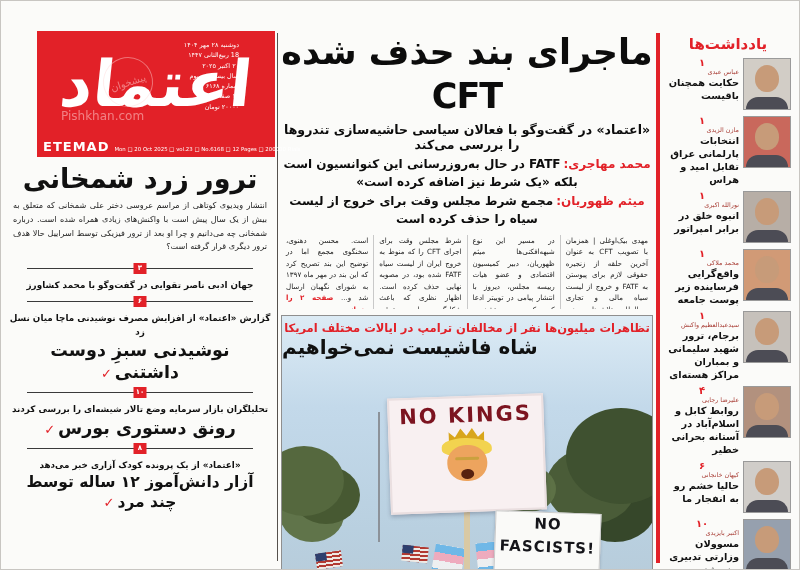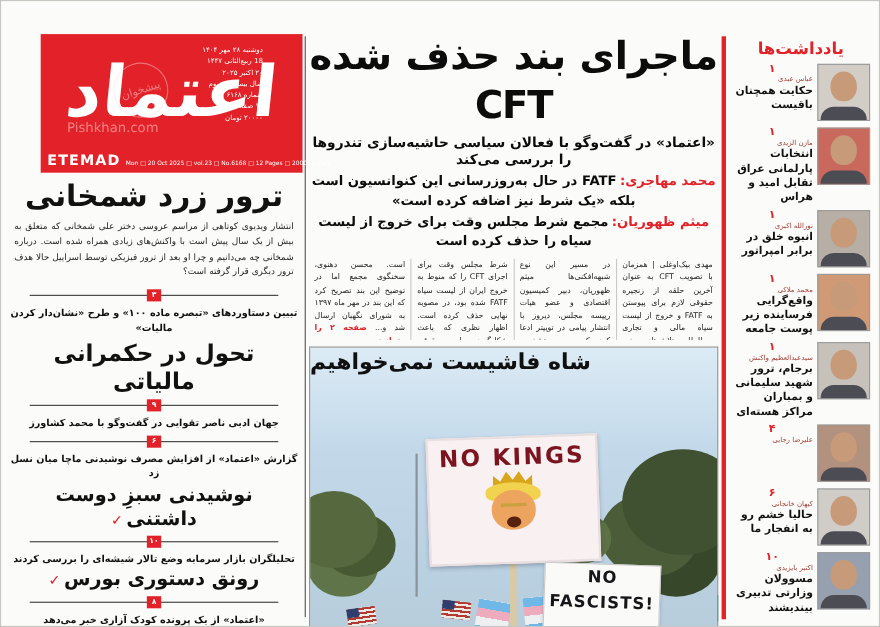--- a/index.html
+++ b/index.html
@@ -126,27 +126,20 @@
 
   <div class="left-col" id="left-col">
       <div class="story">
         <div class="hl hl-xl">ترور زرد شمخانی</div>
         <div class="body">انتشار ویدیوی کوتاهی از مراسم عروسی دختر علی شمخانی که متعلق به بیش از یک سال پیش است با واکنش‌های زیادی همراه شده است. درباره شمخانی چه می‌دانیم و چرا او بعد از ترور فیزیکی توسط اسراییل حالا هدف ترور دیگری قرار گرفته است؟</div>
         <div class="rule">
           <span class="sq">۳</span>
         </div>
       </div>
       <div class="story">
-        <div class="kicker">تبیین دستاوردهای «تبصره ماده ۱۰۰» و طرح «نشان‌دار کردن مالیات»</div>
-        <div class="hl hl-lg">تحول در حکمرانی مالیاتی</div>
-        <div class="rule">
-          <span class="sq">۹</span>
-        </div>
-      </div>
-      <div class="story">
         <div class="kicker">جهان ادبی ناصر تقوایی در گفت‌وگو با محمد کشاورز</div>
         <div class="rule">
           <span class="sq">۶</span>
         </div>
       </div>
       <div class="story">
         <div class="kicker">گزارش «اعتماد» از افزایش مصرف نوشیدنی ماچا میان نسل زد</div>
         <div class="hl hl-md">نوشیدنی سبزِ دوست داشتنی<span class="chk">✓</span></div>
         <div class="rule">
           <span class="sq">۱۰</span>
@@ -204,20 +197,21 @@
             <div class="mouth"></div>
           </div>
         </div>
         <div class="sign2" id="sign2">
             <div class="l">NO</div>
             <div class="l">FASCISTS!</div>
           </div>
         <div class="yellow-person"></div>
 
       </div>
+      <div class="ph-kicker">تظاهرات میلیون‌ها نفر از مخالفان ترامپ در ایالات مختلف امریکا</div>
       <div class="ph-hl">شاه فاشیست نمی‌خواهیم</div>
     </div>
   </div>
 
   <div class="notes-col">
     <div class="notes-title">یادداشت‌ها</div>
     <div id="notes-list">
         <div class="note">
           <div class="n-photo" style="background: rgb(210, 205, 198);">
             <div class="n-head"></div>
@@ -274,20 +268,21 @@
           </div>
         </div>
         <div class="note">
           <div class="n-photo" style="background: rgb(178, 145, 126);">
             <div class="n-head"></div>
             <div class="n-body"></div>
           </div>
           <div class="n-text">
             <div class="n-num">۴</div>
             <div class="n-author">علیرضا رجایی</div>
+            <div class="n-title">روابط کابل و اسلام‌آباد در آستانه بحرانی خطیر</div>
           </div>
         </div>
         <div class="note">
           <div class="n-photo" style="background: rgb(208, 205, 201);">
             <div class="n-head"></div>
             <div class="n-body"></div>
           </div>
           <div class="n-text">
             <div class="n-num">۶</div>
             <div class="n-author">کیهان خانجانی</div>

